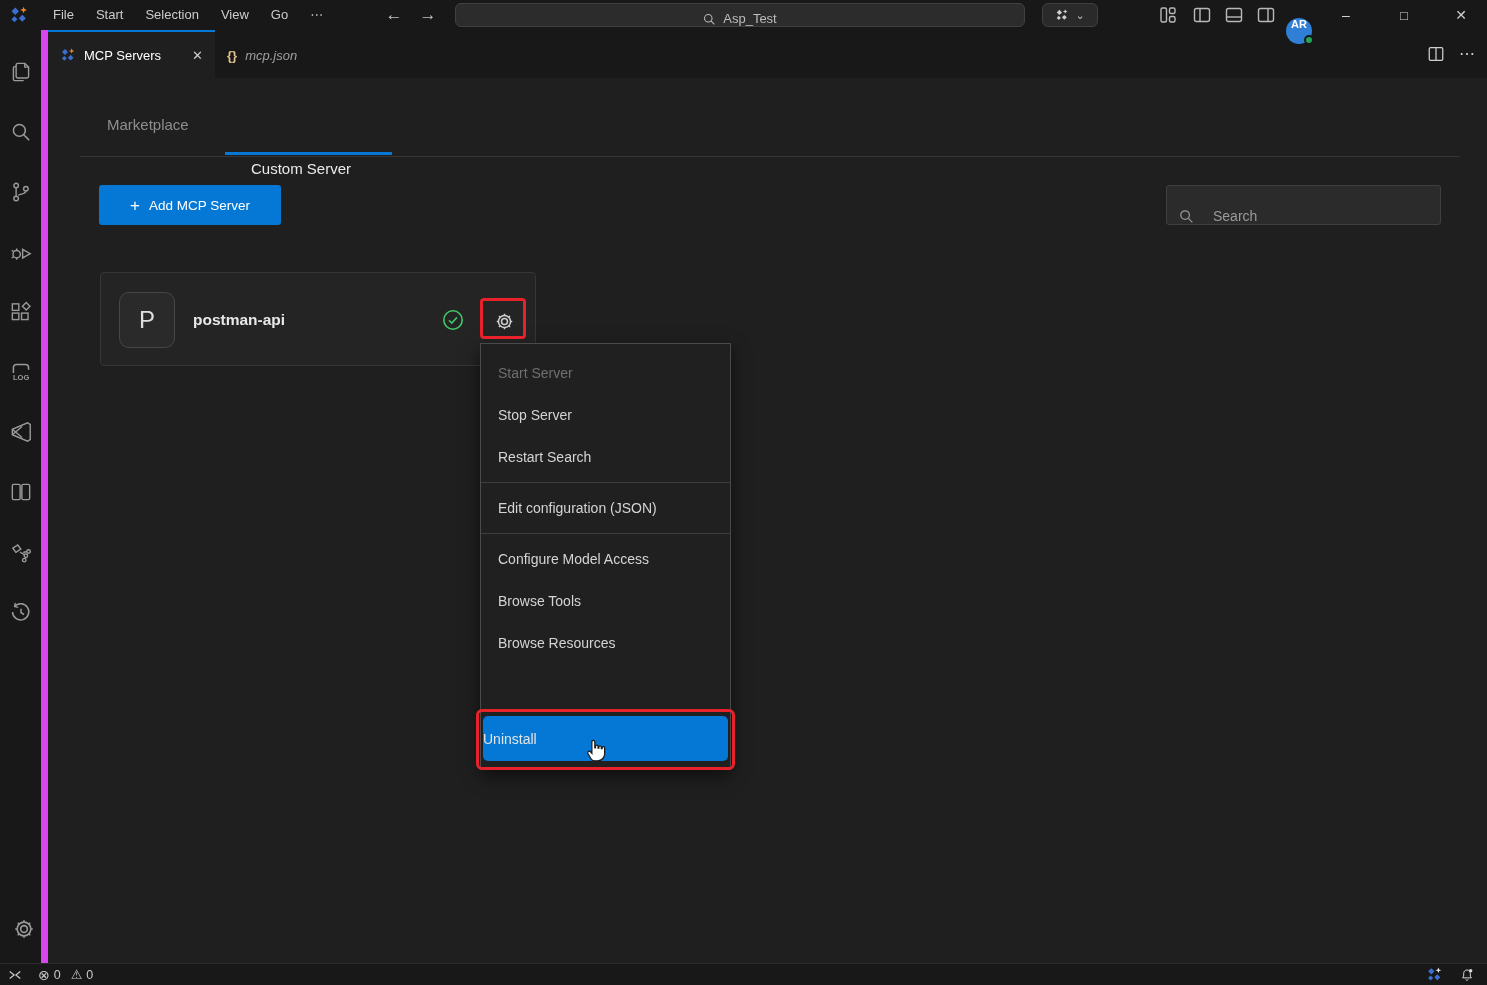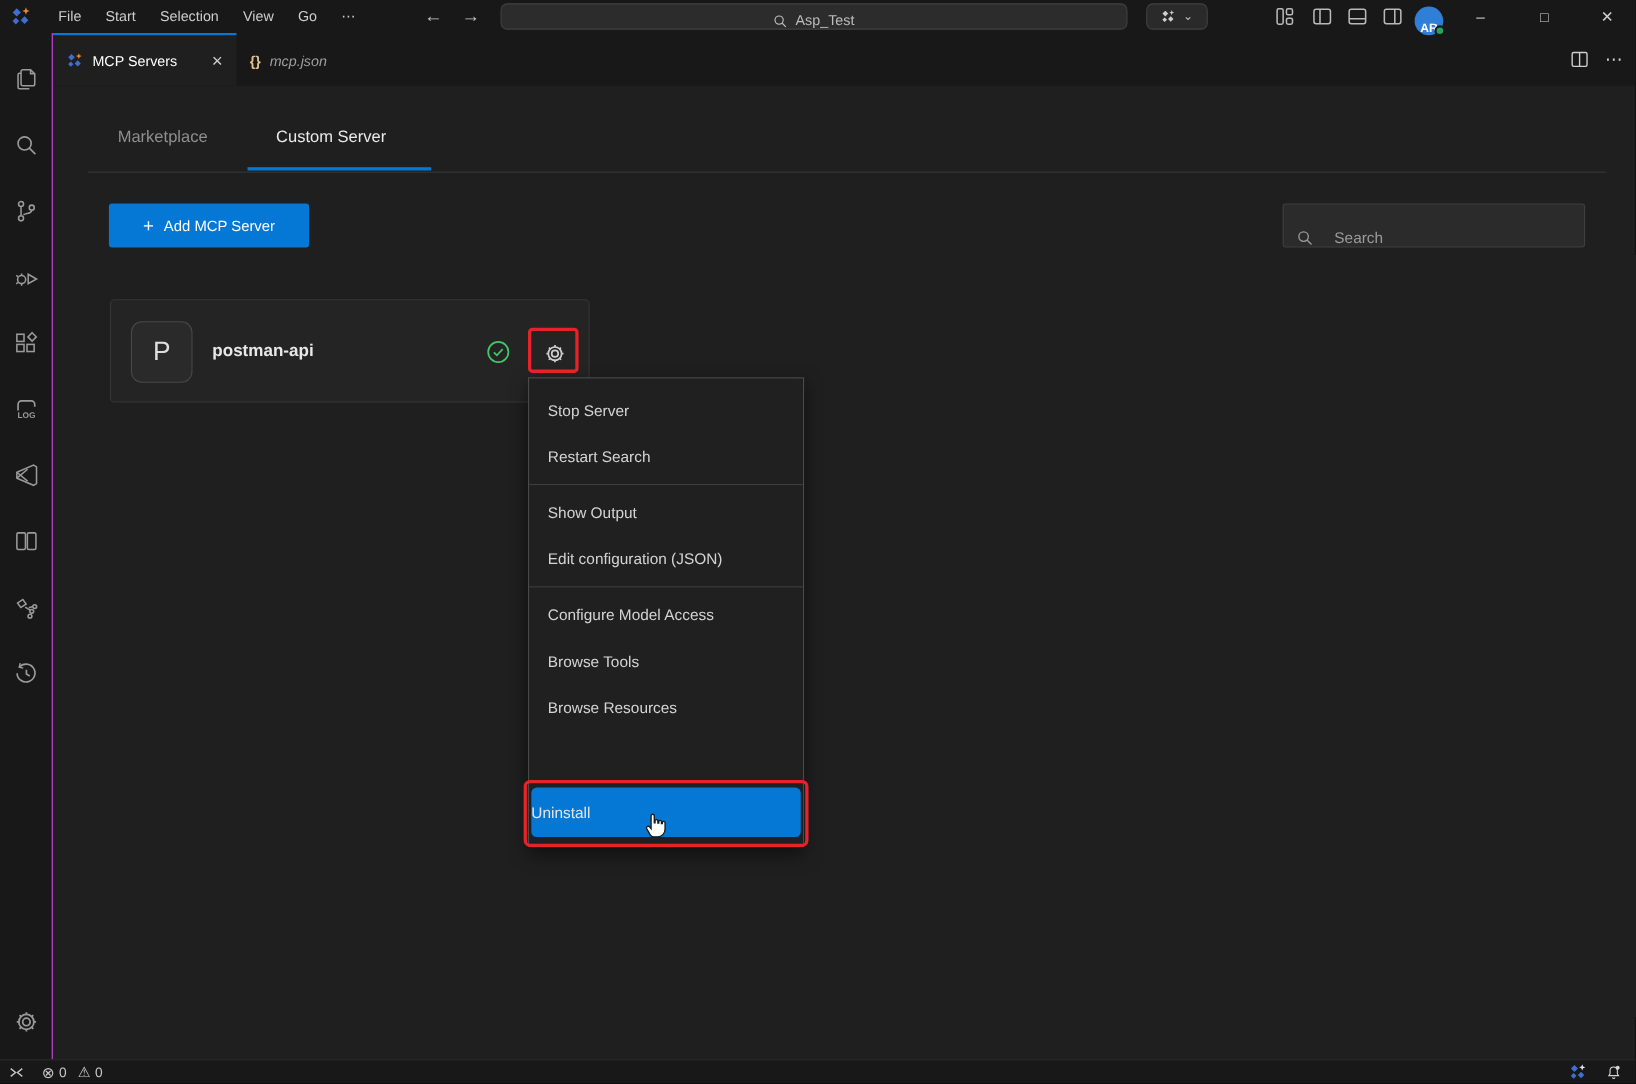--- a/index.html
+++ b/index.html
@@ -32,35 +32,35 @@
 
   
   .titlebar{position:absolute;left:0;top:0;width:1487px;height:30px;background:var(--bg-window);display:flex;align-items:center;z-index:30;}
   .app-logo{width:20px;height:20px;margin-left:9px;flex:0 0 auto;}
   .menubar{display:flex;align-items:center;margin-left:13px;}
   .menu-item{padding:0 11px;font-size:13px;color:var(--text);height:30px;line-height:30px;cursor:default;}
   .nav-arrow{position:absolute;top:0;height:30px;width:32px;display:flex;align-items:center;justify-content:center;font-size:17px;color:#c5c5c5;}
   .command-center{position:absolute;left:455px;top:3px;width:570px;height:24px;background:#2c2c2c;border:1px solid #404040;border-radius:6px;display:flex;align-items:flex-end;justify-content:center;gap:7px;color:#bdbdbd;font-size:13px;}
   .cc-pill{position:absolute;left:1042px;top:3px;width:56px;height:24px;background:#2a2a2a;border:1px solid #404040;border-radius:6px;display:flex;align-items:center;justify-content:center;gap:6px;}
   .layout-icon{position:absolute;top:5px;width:20px;height:20px;color:#b9b9b9;}
-  .tb-avatar{position:absolute;left:1286px;top:6px;width:26px;height:26px;border-radius:50%;background:var(--avatar-bg);color:#fff;font-size:11px;font-weight:bold;display:flex;align-items:flex-end;justify-content:center;}
+  .tb-avatar{position:absolute;left:1286px;top:18px;width:26px;height:26px;border-radius:50%;background:var(--avatar-bg);color:#fff;font-size:11px;font-weight:bold;display:flex;align-items:flex-start;justify-content:center;}
   .tb-avatar .presence{position:absolute;right:-2px;bottom:-1px;width:10px;height:10px;border-radius:50%;background:var(--presence-green);border:2px solid var(--bg-window);}
   .win-btn{position:absolute;top:0;width:46px;height:30px;display:flex;align-items:center;justify-content:center;font-size:14px;color:#cfcfcf;}
 
   
   .tabbar{position:absolute;left:48px;top:30px;right:0;height:48px;background:var(--bg-window);display:flex;z-index:20;}
   .ed-tab{height:48px;display:flex;align-items:center;gap:8px;padding:0 12px;font-size:13px;}
   .ed-tab.active{background:var(--bg-editor);border-top:2px solid var(--accent);color:#ffffff;width:167px;}
   .ed-tab.preview{color:#9f9f9f;font-style:italic;width:150px;border-top:2px solid transparent;}
   .tab-close{margin-left:auto;font-size:13px;color:#cccccc;font-style:normal;}
   .braces{color:var(--braces-yellow);font-weight:bold;font-size:13px;font-style:normal;}
   .editor-actions{position:absolute;right:12px;top:44px;display:flex;gap:14px;align-items:center;color:#cfcfcf;z-index:21;}
 
   
-  .activitybar{position:absolute;left:0;top:30px;width:48px;bottom:22px;background:var(--bg-window);border-right:1px solid #d946ef;z-index:25;display:flex;flex-direction:column;align-items:center;padding-top:12px;}
+  .activitybar{position:absolute;left:0;top:30px;width:48px;bottom:22px;background:var(--bg-window);border-right:7px solid #d946ef;z-index:25;display:flex;flex-direction:column;align-items:center;padding-top:12px;}
   .ab-item{width:48px;height:60px;display:flex;align-items:center;justify-content:center;color:#9a9a9a;}
   .ab-bottom{position:absolute;bottom:8px;left:0;width:48px;height:52px;display:flex;align-items:center;justify-content:center;color:#9a9a9a;}
 
   
   .view-tab{position:absolute;top:116px;font-size:15px;}
   .view-tab.inactive{color:var(--text-dim);}
   .view-tab.active{color:var(--text-bright);}
   .view-underline{position:absolute;left:225px;top:152px;width:167px;height:3px;background:var(--accent);}
   .view-divider{position:absolute;left:80px;top:156px;width:1380px;height:1px;background:#373737;}
 
@@ -264,21 +264,21 @@
     <div class="ab-bottom">
       <svg width="26" height="26" viewBox="0 0 24 24" fill="none" stroke="currentColor" stroke-width="1.5">
         <circle cx="12" cy="12" r="3.1"></circle>
         <circle cx="12" cy="12" r="6.3"></circle>
         <path d="M12 3.9v2.2M12 17.9v2.2M3.9 12h2.2M17.9 12h2.2M6.3 6.3l1.6 1.6M16.1 16.1l1.7 1.7M17.7 6.3l-1.6 1.6M7.9 16.1l-1.7 1.7"></path>
       </svg>
     </div>
   </div>
 
   <div class="view-tab inactive" style="left:107px;">Marketplace</div>
-  <div class="view-tab active" style="left:251px;">Custom Server</div>
+  <div class="view-tab active" style="left:251px;margin-top:44px;">Custom Server</div>
   <div class="view-underline"></div>
   <div class="view-divider"></div>
 
   <button class="add-btn">
     <span class="plus">+</span>
     <span>Add MCP Server</span>
   </button>
 
   <div class="search-box">
     <svg width="15" height="15" viewBox="0 0 16 16">
@@ -302,24 +302,24 @@
         <circle cx="12" cy="12" r="3.1"></circle>
         <circle cx="12" cy="12" r="6.3"></circle>
         <path d="M12 3.9v2.2M12 17.9v2.2M3.9 12h2.2M17.9 12h2.2M6.3 6.3l1.6 1.6M16.1 16.1l1.7 1.7M17.7 6.3l-1.6 1.6M7.9 16.1l-1.7 1.7"></path>
       </svg>
     </button>
   </div>
 
   <div class="annotation-box ann-gear"></div>
 
   <div class="ctx-menu">
+    <div class="ctx-item disabled">Start Server</div>
     <div class="ctx-item">Stop Server</div>
     <div class="ctx-item">Restart Search</div>
     <div class="ctx-sep"></div>
-    <div class="ctx-item">Show Output</div>
     <div class="ctx-item">Edit configuration (JSON)</div>
     <div class="ctx-sep"></div>
     <div class="ctx-item">Configure Model Access</div>
     <div class="ctx-item">Browse Tools</div>
     <div class="ctx-item">Browse Resources</div>
   </div>
 
   <div class="ctx-uninstall">Uninstall</div>
   <div class="annotation-box ann-uninstall"></div>
 

